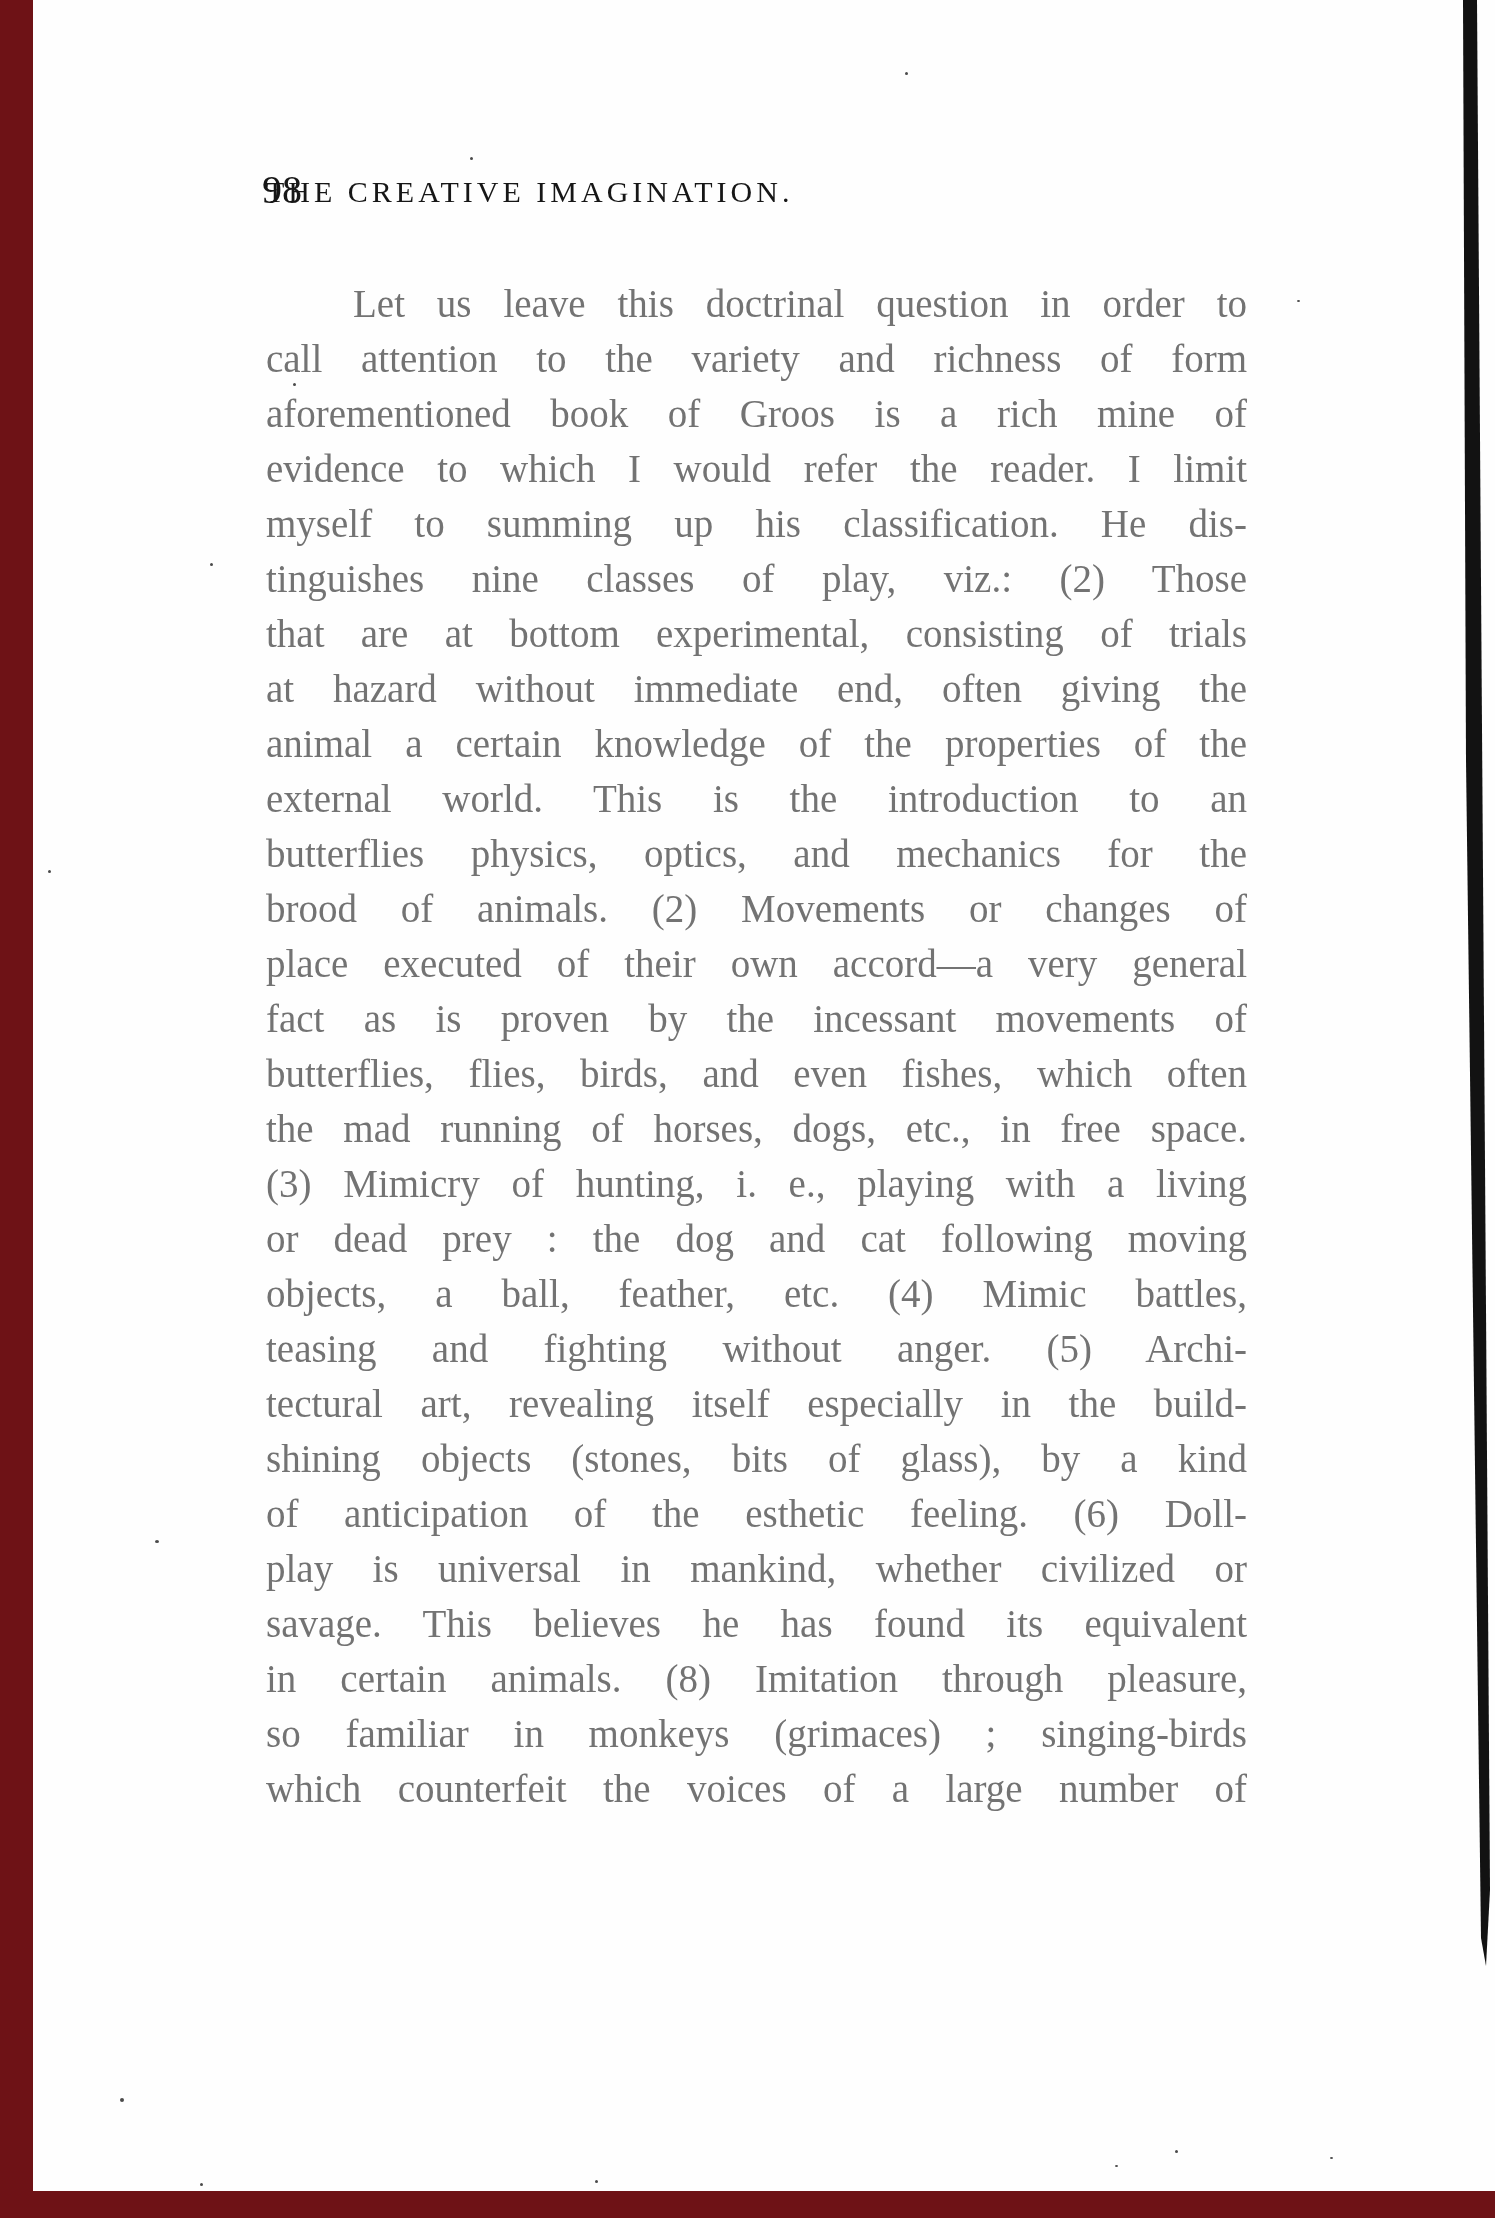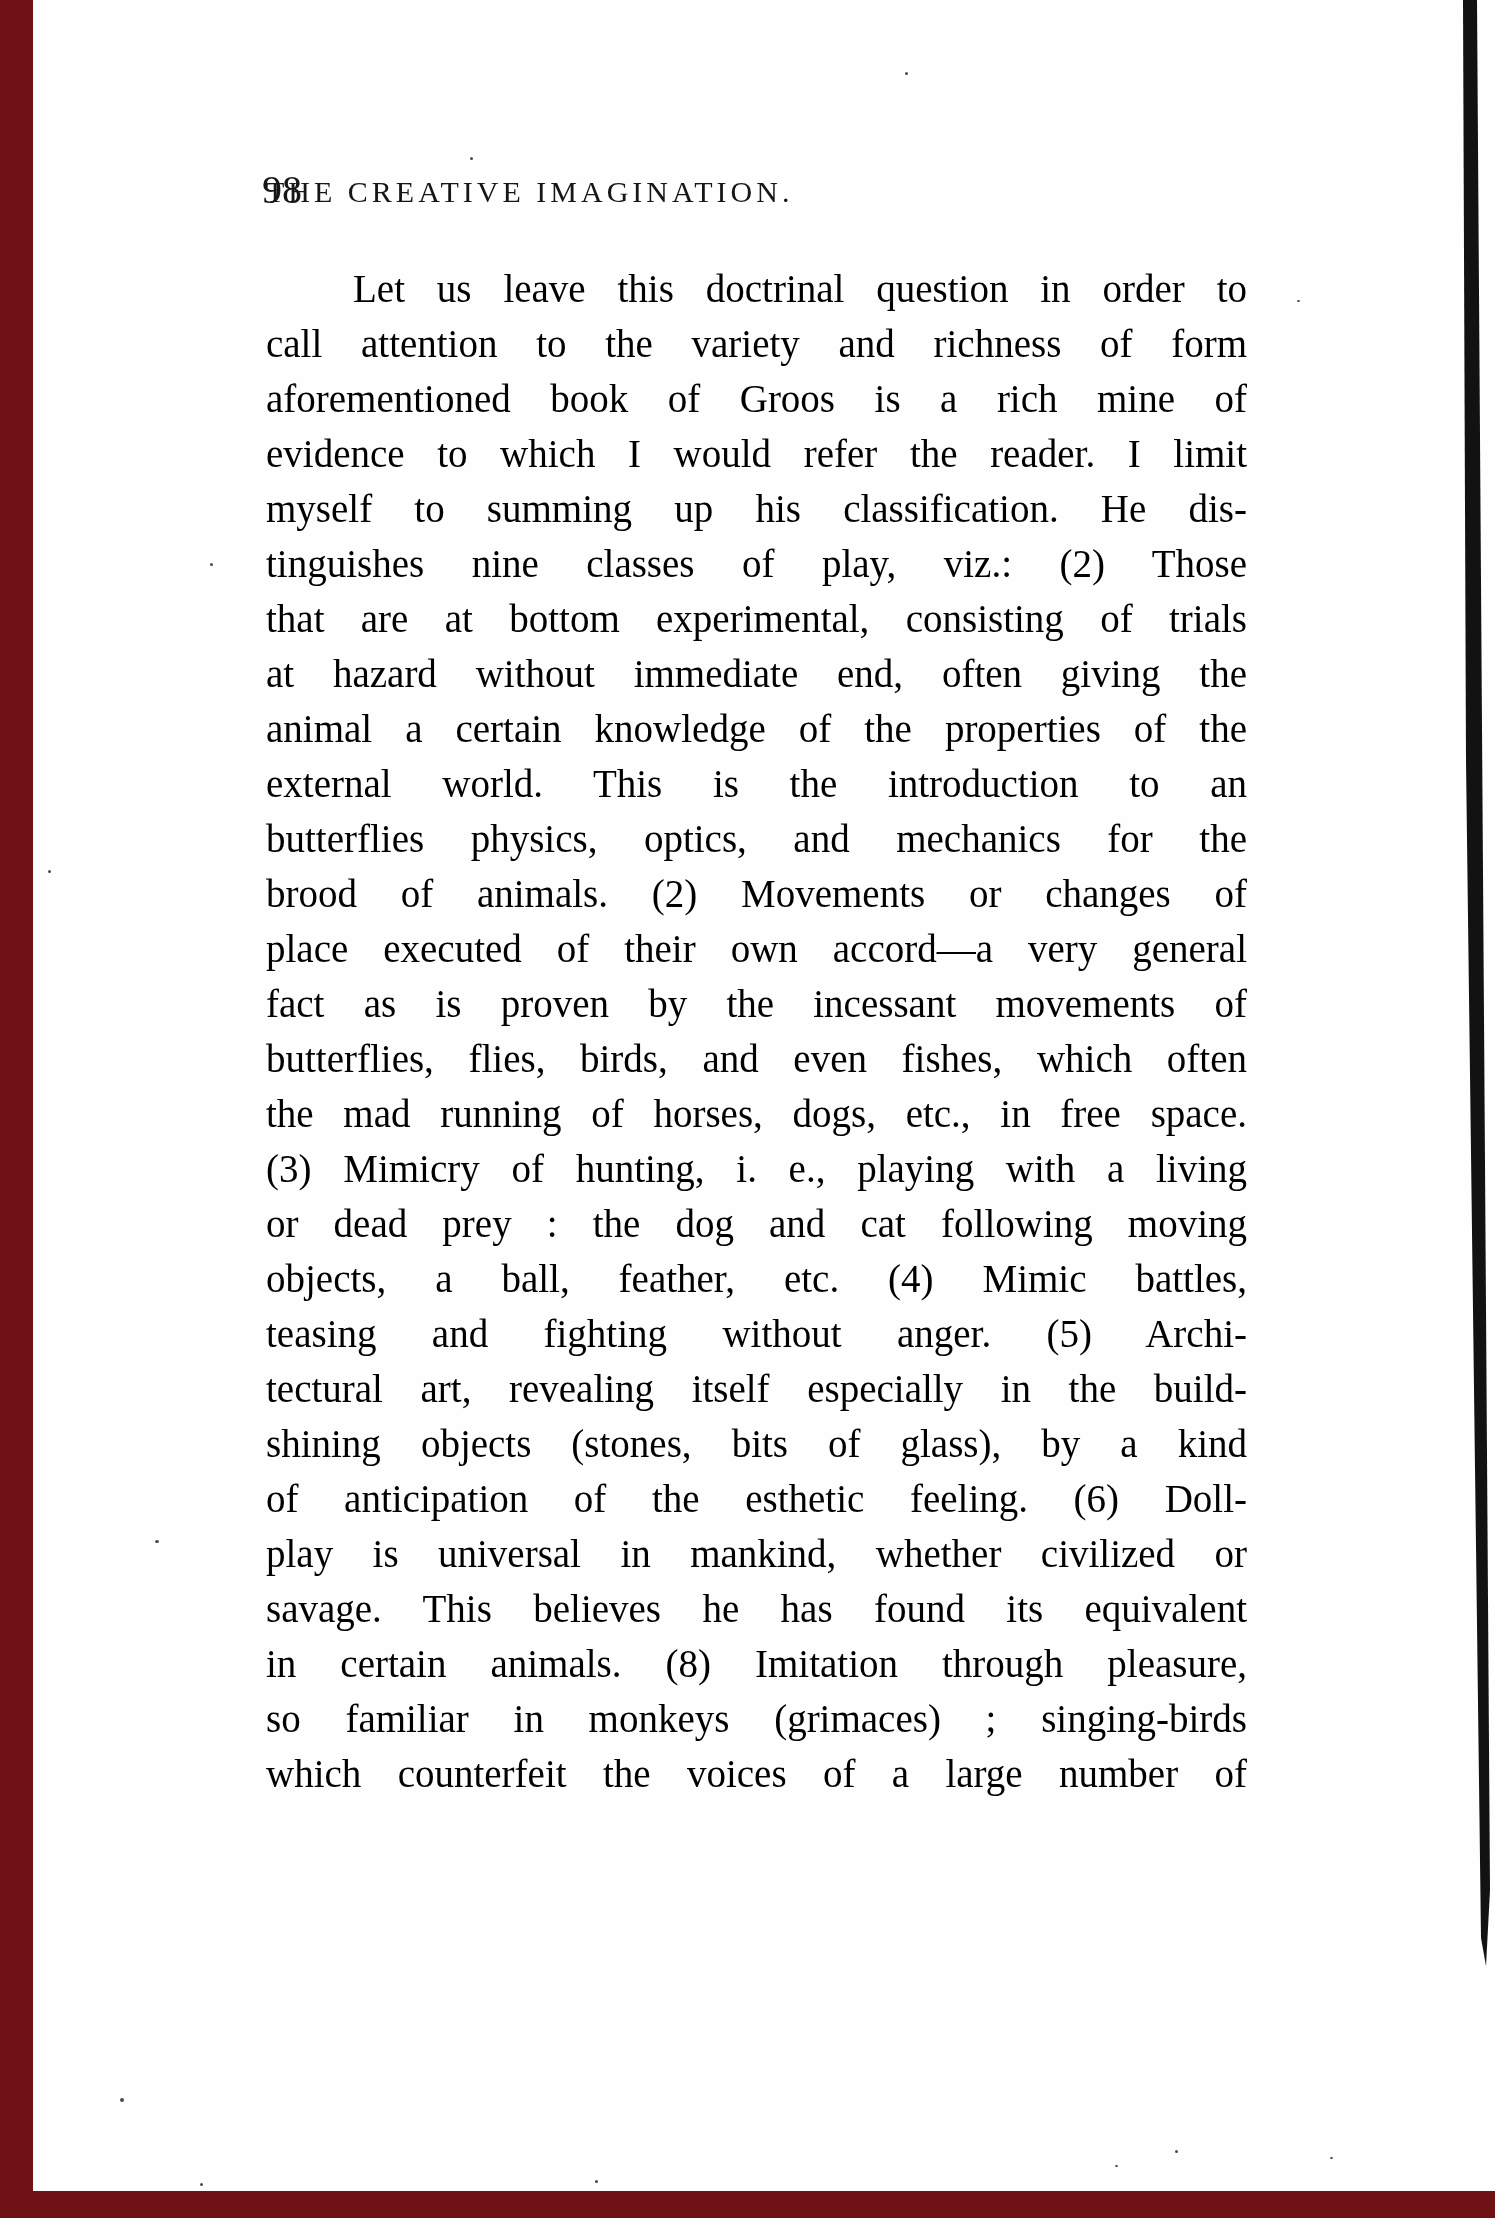--- a/index.html
+++ b/index.html
@@ -39,23 +39,23 @@
   .running-title {
     position: absolute; left: 0; right: 56px; top: 7px;
     text-align: left;
     font-size: 30px; line-height: 1;
     letter-spacing: 4px;
     color: #161616;
     white-space: nowrap;
   }
   
   .body-text {
-    position: absolute; left: 266px; top: 261px; width: 981px;
+    position: absolute; left: 266px; top: 276px; width: 981px;
     font-size: 39px; line-height: 55px;
-    color: #000000;
+    color: #737373;
   }
   .body-text .line {
     text-align: justify;
     text-align-last: justify;
     height: 55px;
     white-space: nowrap;
   }
   .body-text .line.indent { padding-left: 87px; }
   
   .speck {

